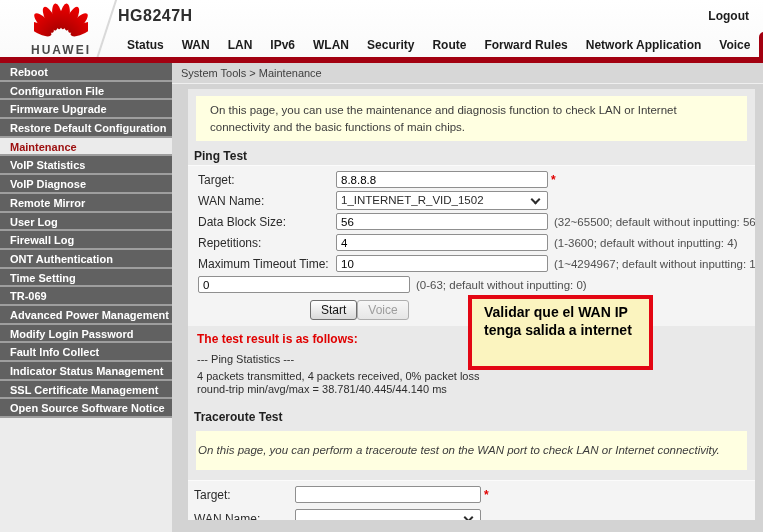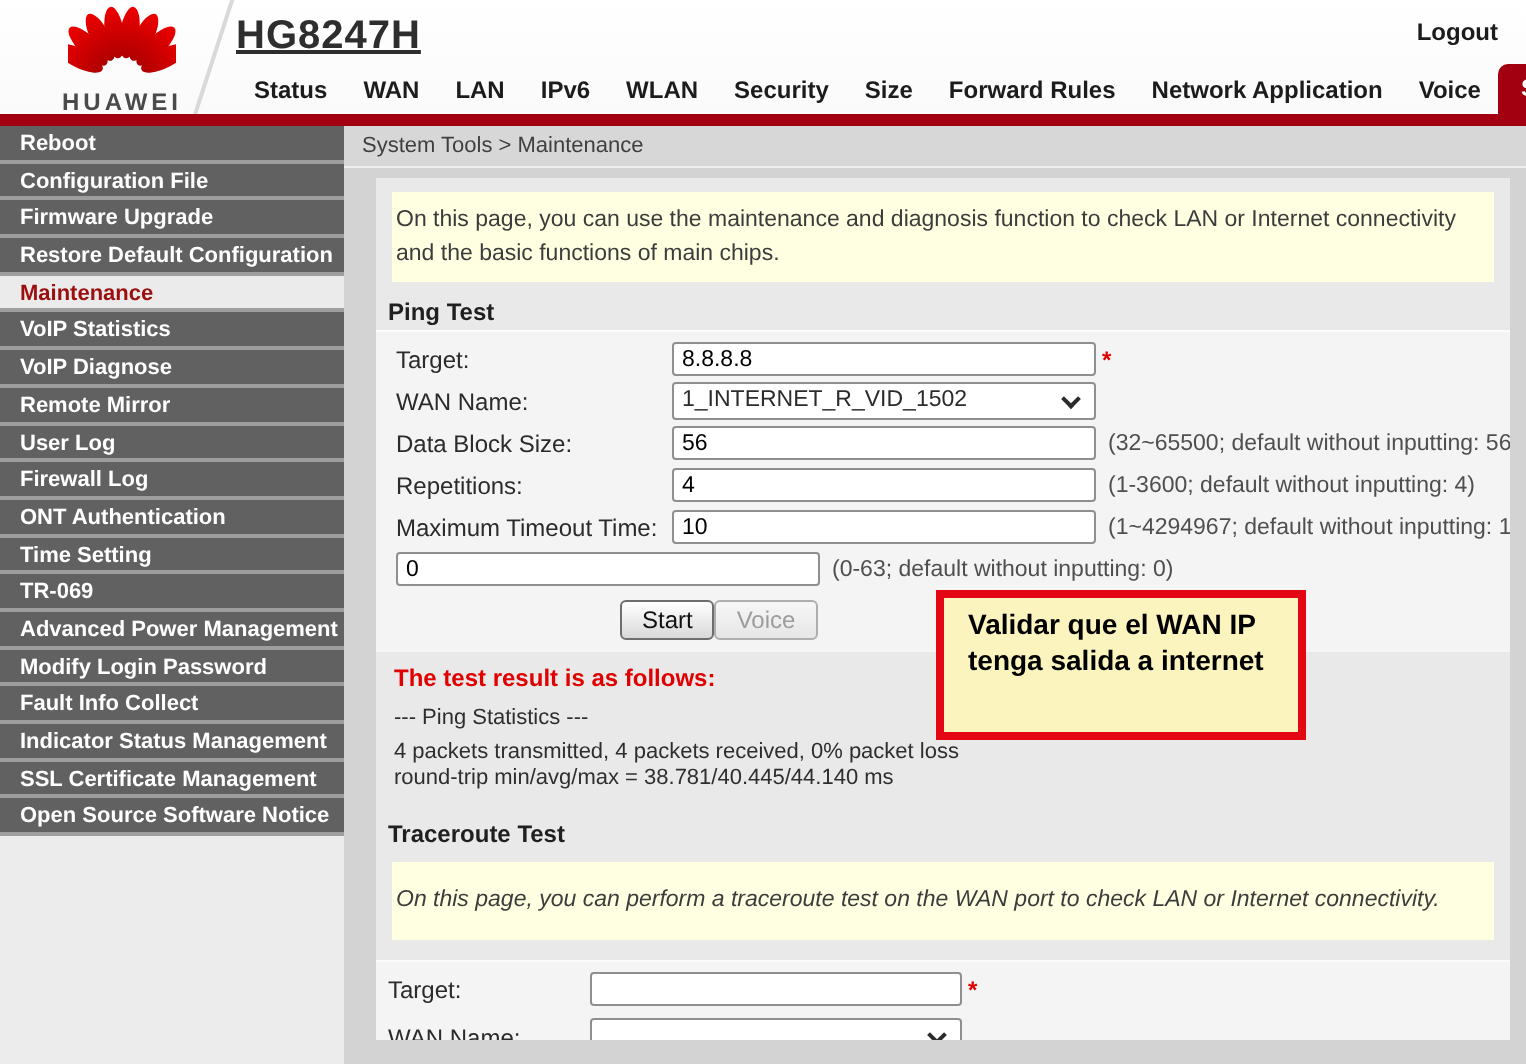--- a/index.html
+++ b/index.html
@@ -6,22 +6,22 @@
   html,body { width:763px; height:532px; overflow:hidden; }
   body { position:relative; font-family:"Liberation Sans", sans-serif; background:#d3d3d3; }
 
   
   .header { position:absolute; left:0; top:0; width:763px; height:57px;
             background:linear-gradient(#ffffff,#fafafa); }
   .logo-block { position:absolute; left:16px; top:3px; width:90px; text-align:center; }
   .logo-word { font-size:12px; font-weight:bold; letter-spacing:2px; color:#4a4a4a; margin-top:-2px; }
   .diag { position:absolute; left:106px; top:-4px; width:2px; height:64px;
           background:#d9d9d9; transform:rotate(18deg); }
-  .model-title { position:absolute; left:118px; top:7px; font-size:20px; font-weight:bold;
-                 color:#2e2e2e; letter-spacing:0.5px;text-decoration:underline; }
+  .model-title { position:absolute; left:118px; top:7px; font-size:16px; font-weight:bold;
+                 color:#2e2e2e; letter-spacing:0.5px; }
   .logout { position:absolute; top:9px; right:14px; font-size:12px; font-weight:bold;
             color:#1c1c1c; cursor:pointer; }
   .nav { position:absolute; left:118px; bottom:0; display:flex; align-items:flex-end; }
   .tab { font-size:12px; font-weight:bold; color:#1c1c1c; padding:4px 9px 5px; cursor:pointer;
          white-space:nowrap; }
   .tab.active { background:#a20010; color:#ffffff; border-radius:5px 5px 0 0; padding:5px 11px 6px; }
   .brand-bar { position:absolute; left:0; top:57px; width:763px; height:6px; background:#a20010; }
 
   
   .sidebar { position:absolute; left:0; top:63px; width:172px; height:469px; background:#ececec; }
@@ -30,21 +30,21 @@
                color:#ffffff; font-size:11px; font-weight:bold; border-bottom:2px solid #9e9e9e;
                cursor:pointer; white-space:nowrap; overflow:hidden; }
   .side-item.selected { background:#ebebeb; color:#9c0f0f; }
 
   
   .content { position:absolute; left:172px; top:63px; width:591px; height:469px; background:#d3d3d3; }
   .breadcrumb { height:21px; line-height:21px; padding-left:9px; background:#d7d7d7;
                 font-size:11px; color:#3f3f3f; border-bottom:1px solid #efefef; }
   .panel { margin:5px 8px 0 16px; height:431px; background:#e9e9e9; overflow:hidden; }
 
-  .infobox { margin:7px 8px 0 8px; background:#ffffe1; padding:6px 2px; font-size:11.5px;
+  .infobox { margin:7px 8px 0 8px; background:#ffffe1; padding:6px 14px; font-size:11.5px;
              color:#3c3c3c; line-height:1.45; }
   .infobox.single { padding:11px 2px;font-style:italic; }
   .section-title { margin:8px 0 2px 6px; font-size:12px; font-weight:bold; color:#1f1f1f; }
 
   .form-block { background:#f4f4f4; padding:3px 0 2px; border-top:1px solid #fbfbfb; }
   .frow { display:flex; align-items:center; height:21px; padding-left:10px; font-size:12px; color:#2b2b2b; }
   .frow .lbl { width:138px; flex:none; }
   .frow.t { padding-left:6px; }
   .frow.t .lbl { width:101px; }
   .inp { width:212px; height:17px; border:1px solid #8f8f8f; border-radius:2px; background:#fff;
@@ -108,21 +108,21 @@
   <div class="model-title">HG8247H</div>
   <div class="logout">Logout</div>
 
   <div class="nav">
     <span class="tab">Status</span>
     <span class="tab">WAN</span>
     <span class="tab">LAN</span>
     <span class="tab">IPv6</span>
     <span class="tab">WLAN</span>
     <span class="tab">Security</span>
-    <span class="tab">Size</span>
+    <span class="tab">Route</span>
     <span class="tab">Forward Rules</span>
     <span class="tab">Network Application</span>
     <span class="tab">Voice</span>
     <span class="tab active">System Tools</span>
   </div>
 </div>
 <div class="brand-bar"></div>
 
 <div class="sidebar">
   <ul>

